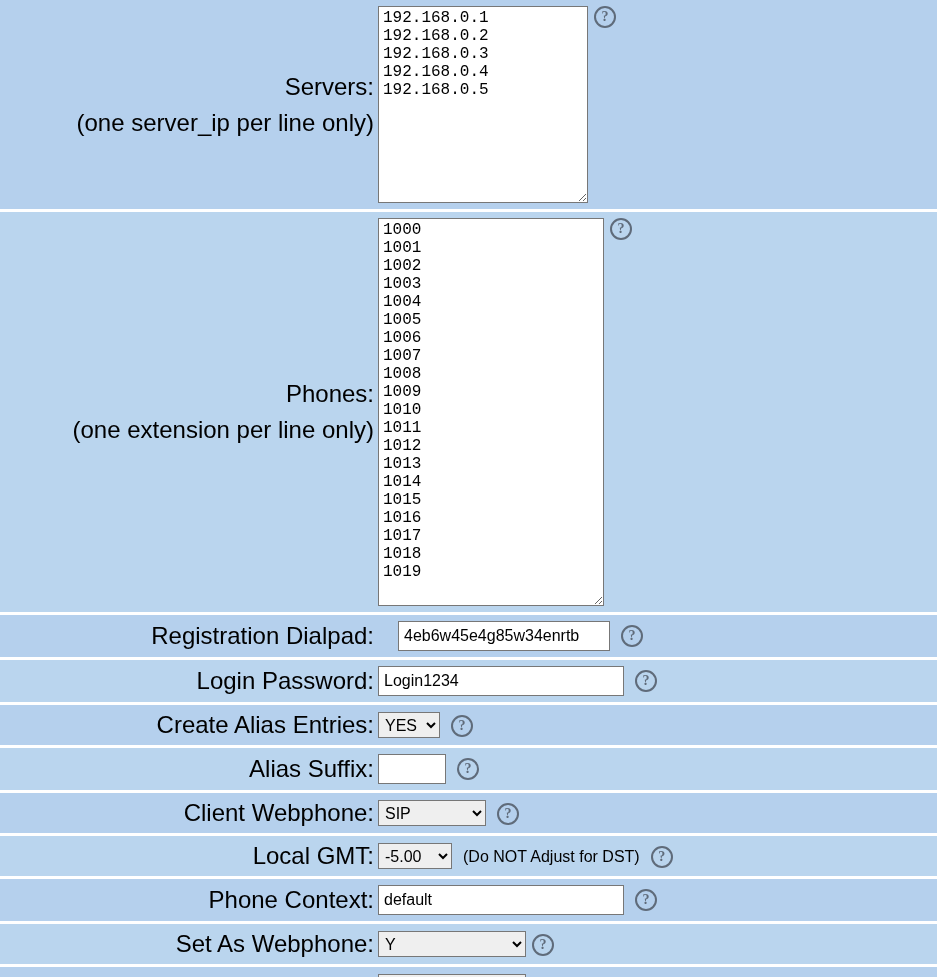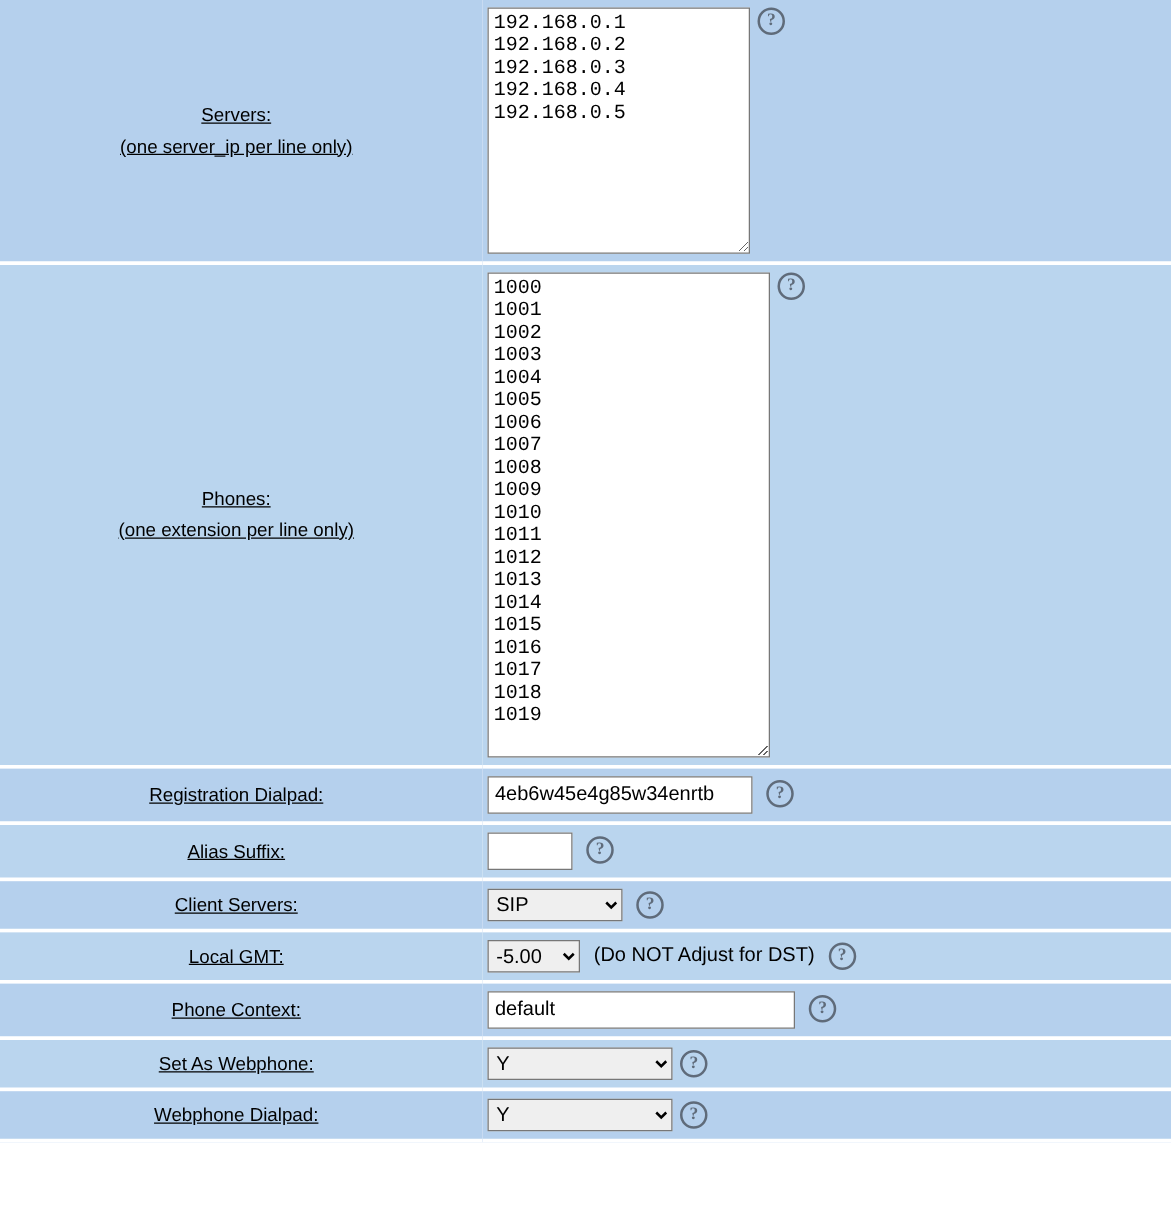--- a/index.html
+++ b/index.html
@@ -14,35 +14,34 @@
     width: 937px;
   }
   table.form-table {
     width: 100%;
     border-collapse: separate;
     border-spacing: 0;
   }
   tr.row td {
     background: #b5d0ed;
     vertical-align: middle;
-    padding: 6px 12px 6px 4px;
+    padding: 6px 0 6px 4px;
     border-bottom: 3px solid #fff;
   }
   tr.row:nth-child(even) td {
     background: #bad5ee;
   }
   tr.row.odd td { background: #b5d0ed; }
   tr.row.even td { background: #bad5ee; }
   td.label-cell {
     width: 370px;
-    text-align: center;
+    text-align: right;
     padding-right: 6px;
     vertical-align: middle;
-    font-size: 15px;
-    text-decoration: underline;
+    font-size: 24px;
   }
   td.label-cell.top-align {
     vertical-align: middle;
   }
   td.value-cell {
     vertical-align: middle;
   }
   td.value-cell.top-align { vertical-align: top; }
   .label-main { display: block; }
   .label-sub { display: block; margin-top: 8px; }
@@ -68,21 +67,21 @@
   }
   input[type="text"] {
     font-family: Arial, Helvetica, sans-serif;
     font-size: 16px;
     padding: 2px 5px;
     border: 1px solid #777;
     background: #fff;
     height: 24px;
     box-sizing: content-box;
   }
-  .txt-regpw { width: 200px; }
+  .txt-regpw { width: 200px; margin-left: 20px; }
   .txt-loginpw { width: 234px; }
   .txt-alias { width: 56px; }
   .txt-context { width: 234px; }
   select {
     font-family: Arial, Helvetica, sans-serif;
     font-size: 16px;
     background: #efefef;
     border: 1px solid #777;
     padding: 1px 2px;
     height: 26px;
@@ -177,32 +176,48 @@
 </tr>
 
 <tr class="row odd">
   <td class="label-cell">Registration Dialpad:</td>
   <td class="value-cell">
     <input type="text" class="txt-regpw" value="4eb6w45e4g85w34enrtb" style="">
     <span class="help-icon">?</span>
   </td>
 </tr>
 
-
+<tr class="row even">
+  <td class="label-cell">Login Password:</td>
+  <td class="value-cell">
+    <input type="text" class="txt-loginpw" value="Login1234" style="">
+    <span class="help-icon">?</span>
+  </td>
+</tr>
+
+<tr class="row odd">
+  <td class="label-cell">Create Alias Entries:</td>
+  <td class="value-cell">
+    <select class="sel-yesno">
+      <option>YES</option>
+    </select>
+    <span class="help-icon">?</span>
+  </td>
+</tr>
 
 <tr class="row even">
   <td class="label-cell">Alias Suffix:</td>
   <td class="value-cell">
     <input type="text" class="txt-alias" value="" style="">
     <span class="help-icon">?</span>
   </td>
 </tr>
 
 <tr class="row odd">
-  <td class="label-cell">Client Servers:</td>
+  <td class="label-cell">Client Webphone:</td>
   <td class="value-cell">
     <select class="sel-proto">
       <option>SIP</option>
     </select>
     <span class="help-icon">?</span>
   </td>
 </tr>
 
 <tr class="row even">
   <td class="label-cell">Local GMT:</td>

